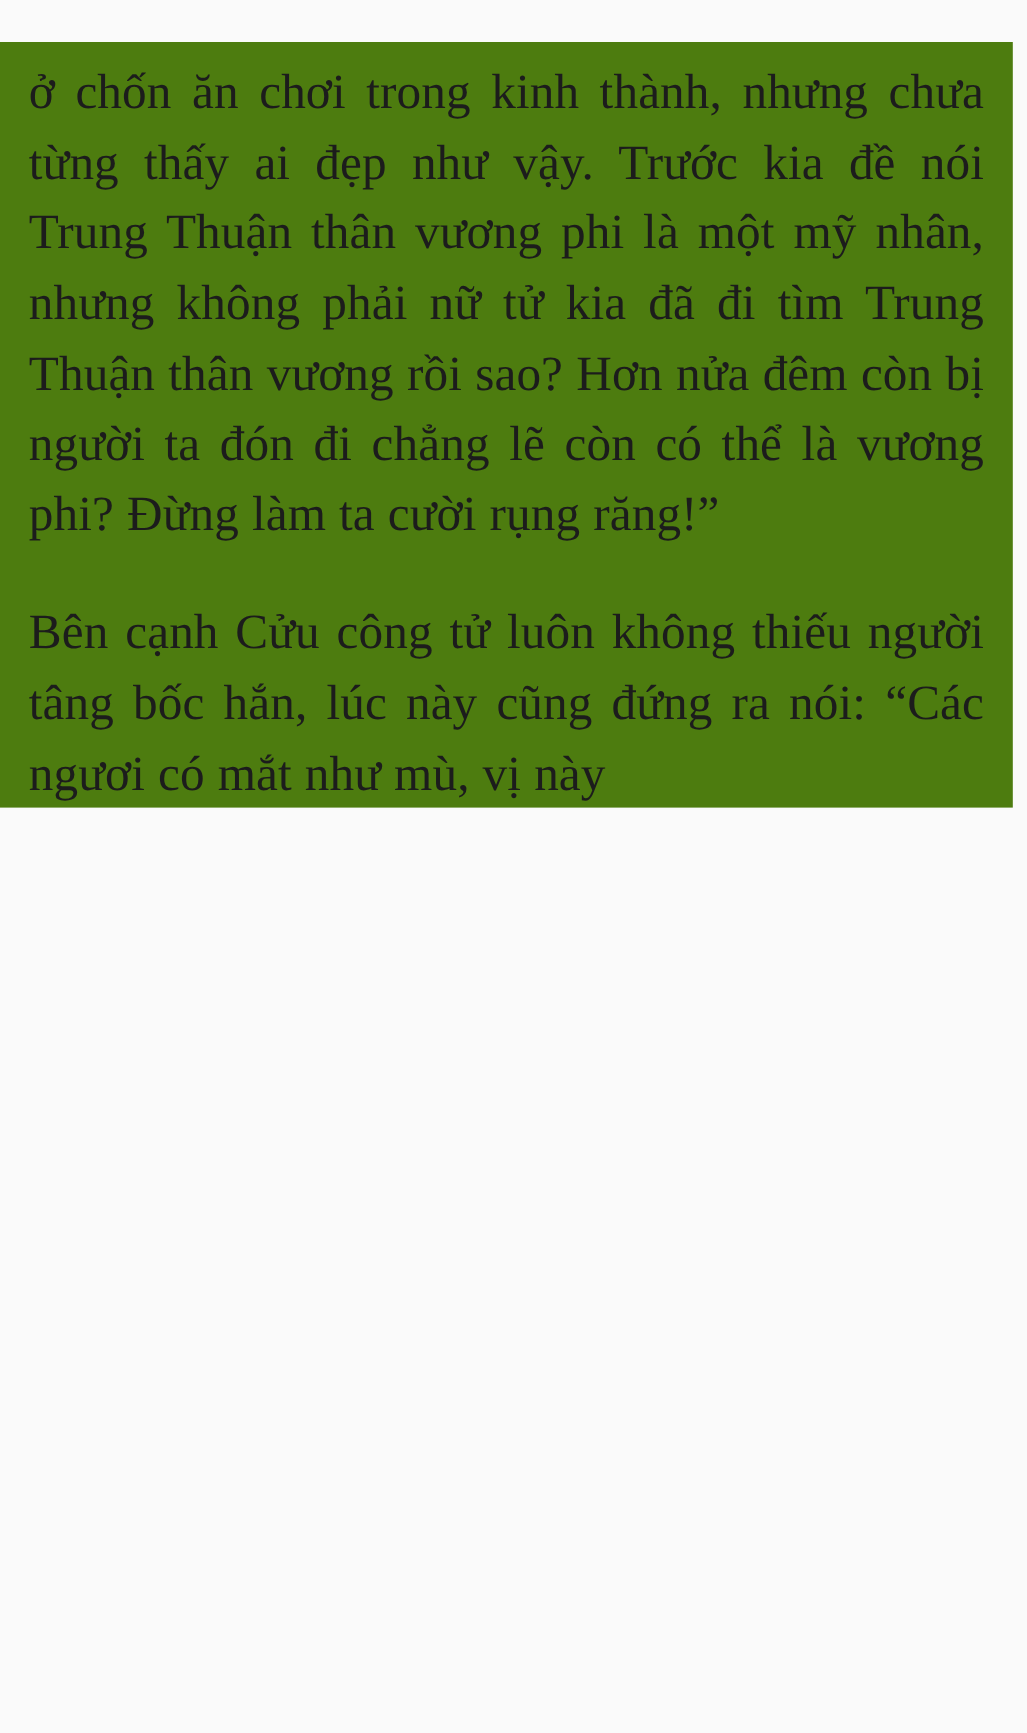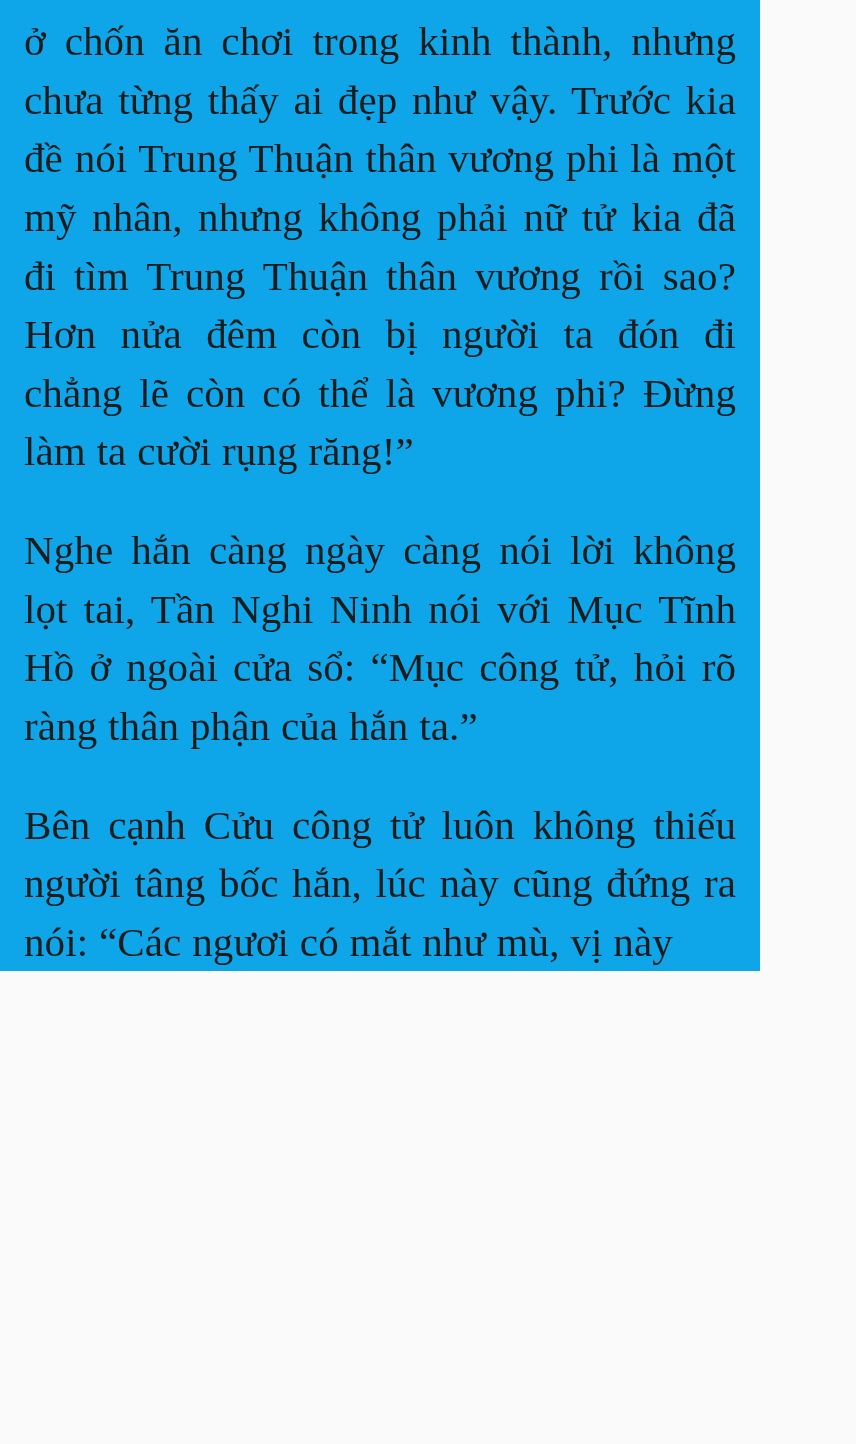--- a/index.html
+++ b/index.html
@@ -7,24 +7,25 @@
     padding: 0;
     background: #fafafa;
   }
   body {
     width: 856px;
     min-height: 1444px;
     font-family: "Liberation Serif", "DejaVu Serif", serif;
     color: #1c1c1c;
   }
   .reader {
-    width: 760px;
+    width: 844px;
     box-sizing: border-box;
     padding: 12px 24px 0 24px;
-    background: #0ea5e9;
+    background: #4d7c0f;
+    margin-top: 35px;
   }
   .para {
     font-size: 41px;
     line-height: 1.43;
     text-align: justify;
     text-justify: inter-word;
     margin: 0 0 40px 0;
     letter-spacing: 0.1px;
     word-spacing: 0.5px;
     -webkit-hyphens: none;
@@ -32,15 +33,14 @@
   }
   .para:last-child {
     margin-bottom: 0;
   }
 </style>
 </head>
 <body>
 
 <div class="reader">
   <p class="para">ở chốn ăn chơi trong kinh thành, nhưng chưa từng thấy ai đẹp như vậy. Trước kia đề nói Trung Thuận thân vương phi là một mỹ nhân, nhưng không phải nữ tử kia đã đi tìm Trung Thuận thân vương rồi sao? Hơn nửa đêm còn bị người ta đón đi chẳng lẽ còn có thể là vương phi? Đừng làm ta cười rụng răng!”</p>
-  <p class="para">Nghe hắn càng ngày càng nói lời không lọt tai, Tần Nghi Ninh nói với Mục Tĩnh Hồ ở ngoài cửa sổ: “Mục công tử, hỏi rõ ràng thân phận của hắn ta.”</p>
   <p class="para">Bên cạnh Cửu công tử luôn không thiếu người tâng bốc hắn, lúc này cũng đứng ra nói: “Các ngươi có mắt như mù, vị này</p>
 </div>
 
 </body></html>

